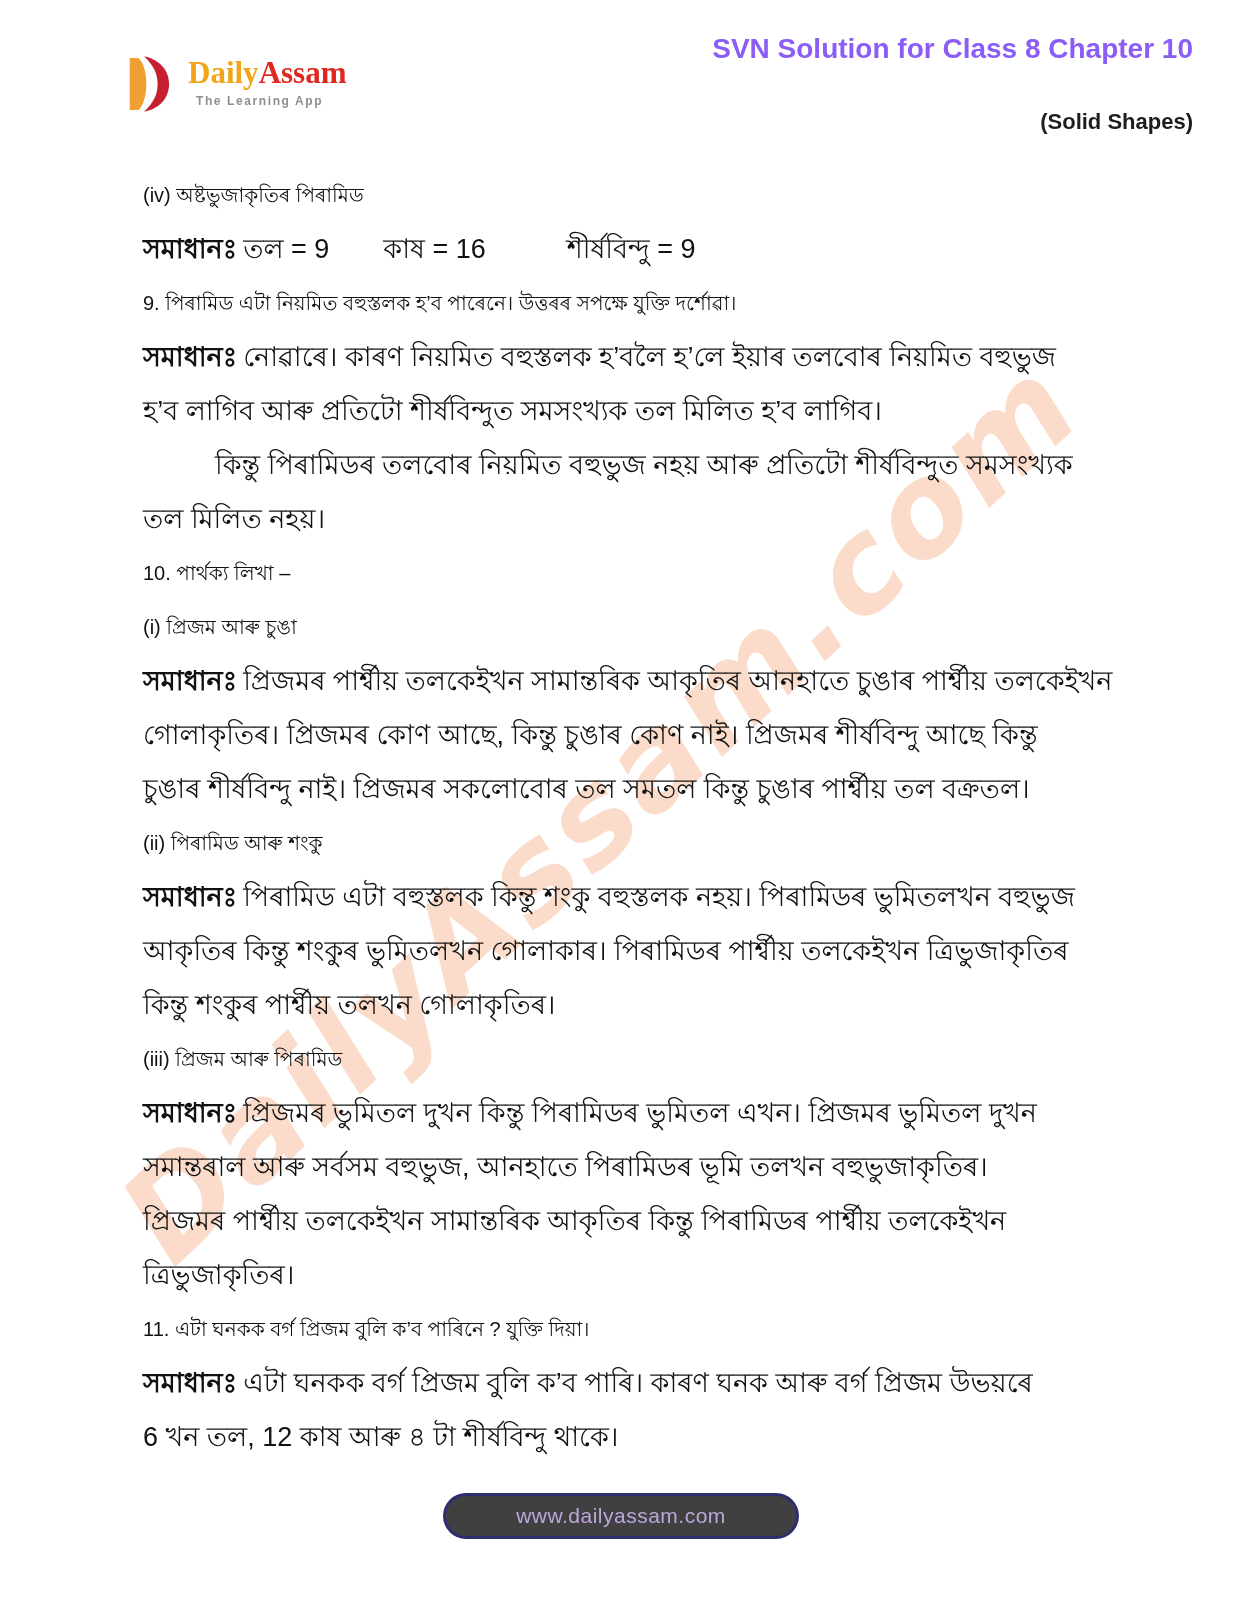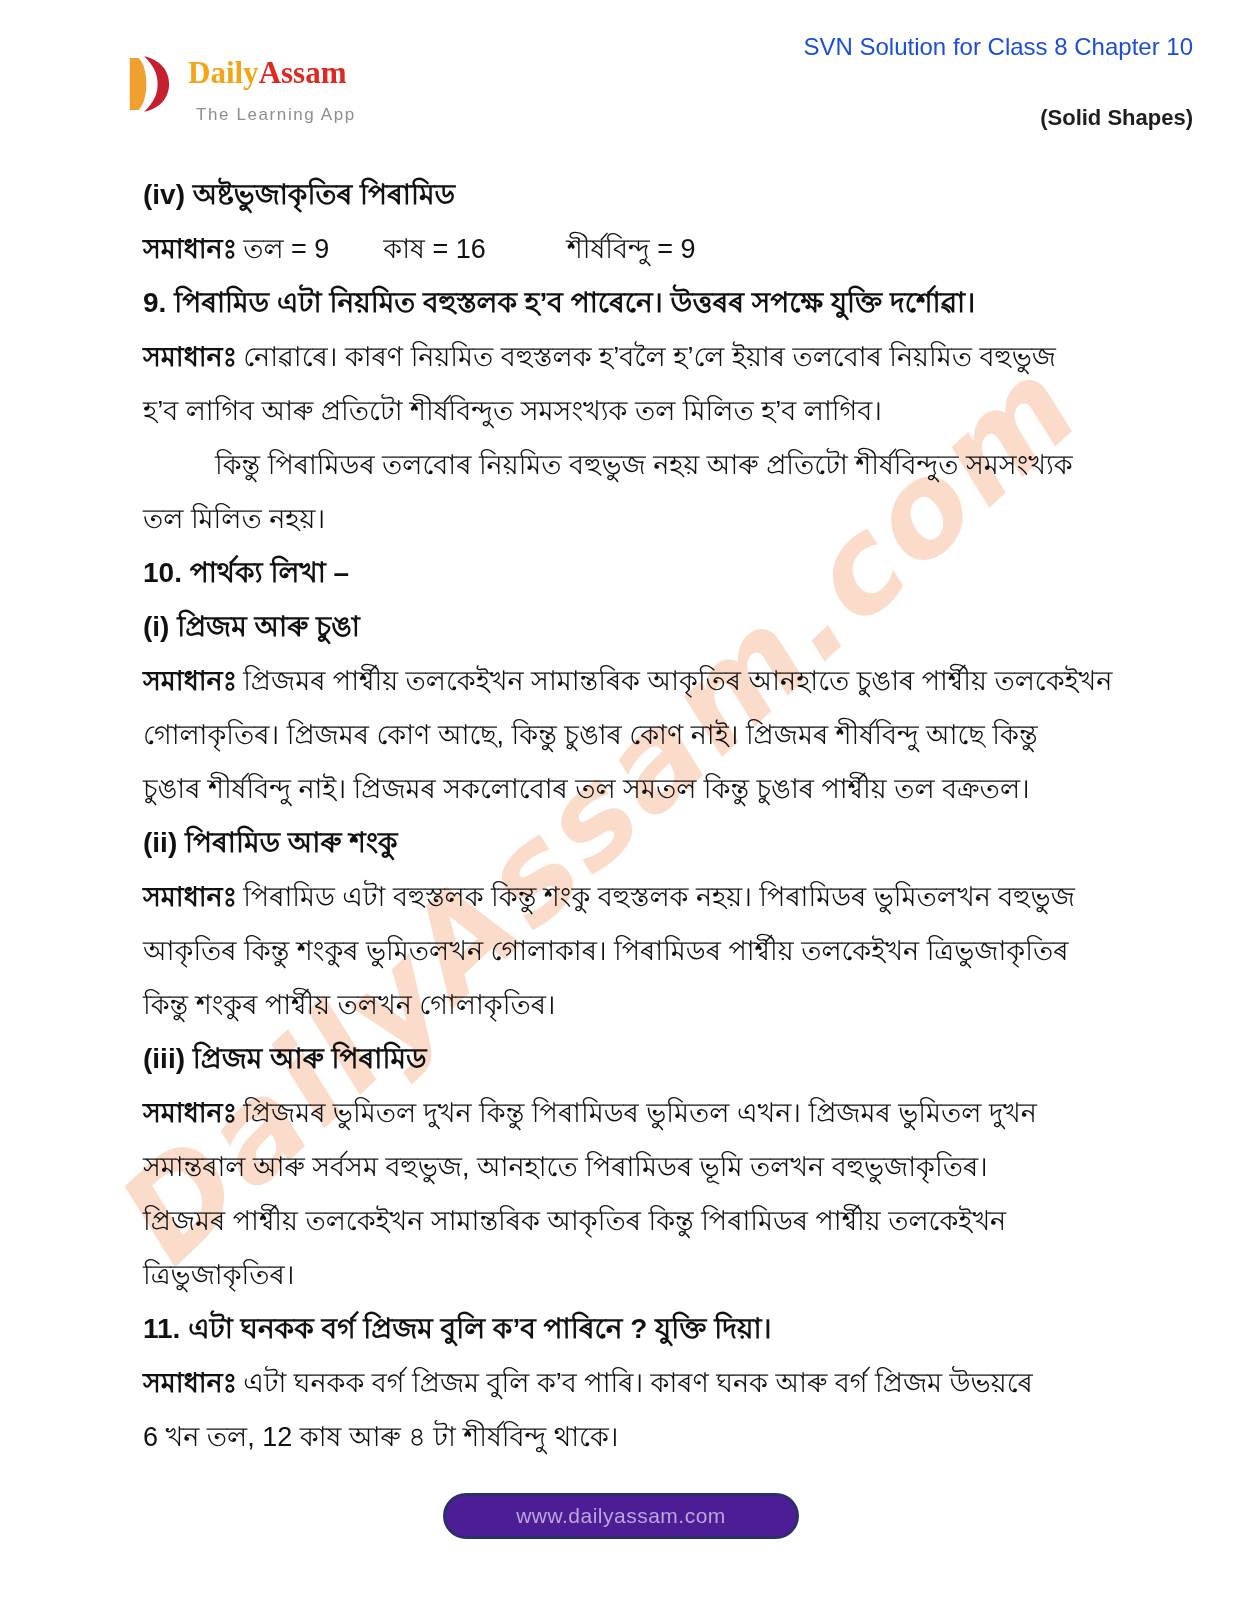--- a/index.html
+++ b/index.html
@@ -34,45 +34,45 @@
   }
   .logo-icon{width:48px;height:58px;flex:0 0 auto;}
   .logo-text{padding-top:2px;}
   .brand{
     font-family:"Liberation Serif", serif;
     font-weight:700;font-size:31px;line-height:31px;
   }
   .brand .b1{color:#f2a516;}
   .brand .b2{color:#e02720;}
   .tagline{
-    margin-top:17px;margin-left:8px;
-    font-size:17px;font-weight:400;letter-spacing:1.6px;
+    margin-top:6px;margin-left:8px;
+    font-size:12px;font-weight:700;letter-spacing:1.6px;
     color:#8e8e8e;
   }
   .doc-meta{
     position:absolute;right:43px;top:33px;width:600px;
     text-align:right;z-index:2;
   }
-  .doc-title{font-size:24px;font-weight:400;color:#1d4ed8;}
+  .doc-title{font-size:28px;font-weight:700;color:#8b5cf6;}
   .doc-subtitle{margin-top:44px;font-size:22px;font-weight:600;color:#1e1e1e;text-align:right;}
   .page-number{margin-top:20px;margin-right:98px;font-size:31px;font-weight:400;color:#000;}
   
   .content{
     position:absolute;left:143px;top:168px;right:90px;
     z-index:1;
     font-size:27px;line-height:54px;
   }
   .line{white-space:nowrap;}
-  .h{font-weight:700;font-size:28px;}
+  .h{font-weight:400;font-size:20px;}
   .lbl{font-weight:700;margin-right:6px;}
   .indent1{padding-left:72px;}
   
   .url-pill{
     position:absolute;left:443px;top:1493px;width:350px;height:40px;
-    background:#4c1d95;
+    background:#404040;
     border:3px solid #2e2e6e;border-radius:24px;
     display:flex;align-items:center;justify-content:center;
     z-index:2;cursor:pointer;
   }
   .url-pill span{color:#bca6db;font-size:21px;letter-spacing:.5px;}
 </style>
 </head>
 <body>
 
 <div class="page">

